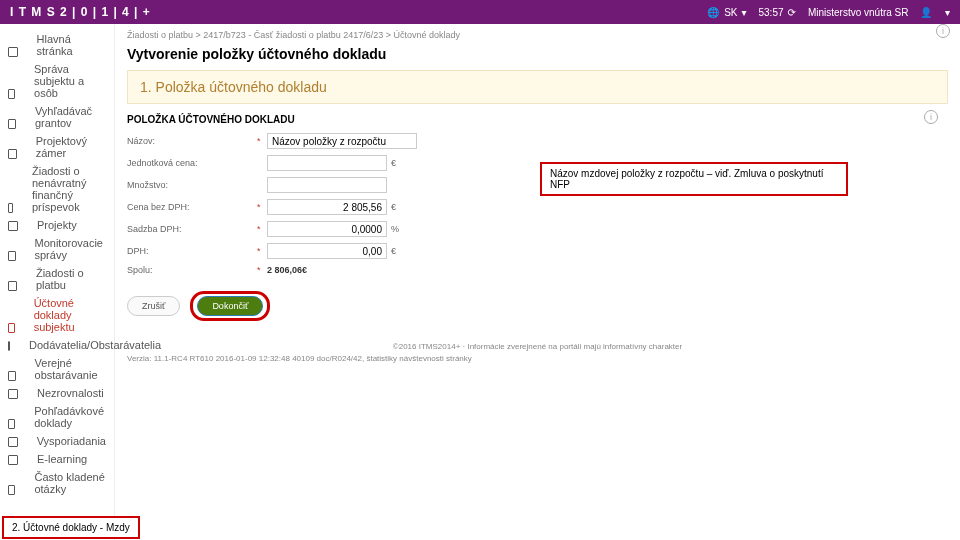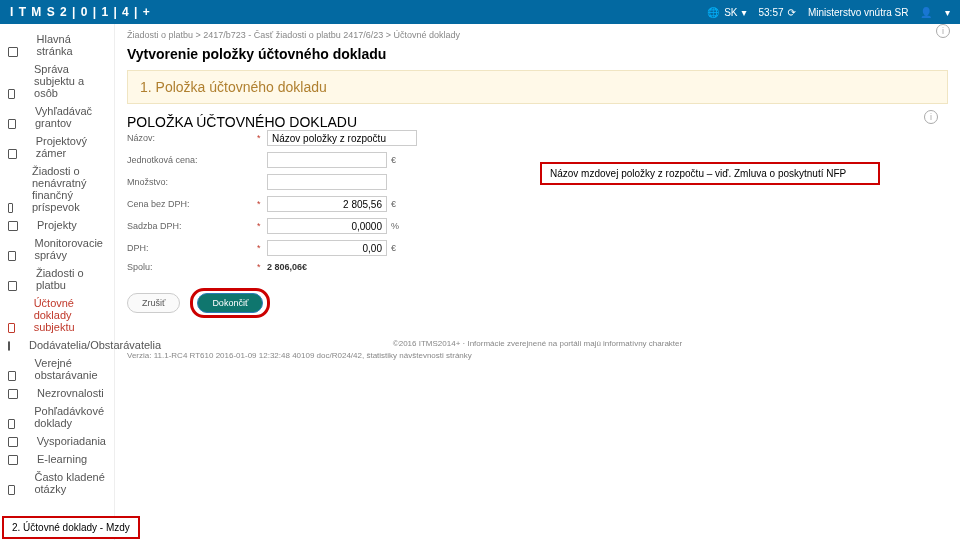--- a/index.html
+++ b/index.html
@@ -1,44 +1,44 @@
 <!DOCTYPE html>
 <html><head>
 <meta charset="utf-8">
 <style>
   * { box-sizing: border-box; margin: 0; padding: 0; }
   body { font-family: Arial, sans-serif; font-size: 10px; background: #fff; width: 960px; height: 540px; position: relative; overflow: hidden; }
-  .topbar { background: #0369a1; color: #fff; height: 24px; display: flex; align-items: center; padding: 0 10px; font-size: 10px; gap: 40px; }
+  .topbar { background: #701a75; color: #fff; height: 24px; display: flex; align-items: center; padding: 0 10px; font-size: 10px; gap: 40px; }
   .topbar .logo { font-weight: bold; font-size: 12px; letter-spacing: 1px; flex: 1; }
   .topbar .right { display: flex; gap: 12px; align-items: center; }
   .topbar .item { display: flex; align-items: center; gap: 4px; }
   .main { display: flex; height: calc(100% - 24px); }
   .sidebar { width: 115px; border-right: 1px solid #eee; padding: 6px 0; }
   .side-item { display: flex; align-items: flex-end; gap: 19px; padding: 3px 8px; font-size: 11px; color: #555; cursor: pointer; }
   .side-item.active { color: #c0392b; }
   .side-icon { width: 10px; height: 10px; display: inline-block; border: 1px solid currentColor; border-radius: 1px; }
   .content { flex: 1; padding: 6px 12px; position: relative; }
   .breadcrumb { font-size: 9px; color: #888; margin-bottom: 6px; }
   .page-title { font-size: 14px; font-weight: bold; margin-bottom: 8px; }
   .step-band { background: #fff9e8; border: 1px solid #f0e5c2; padding: 8px 12px; font-size: 14px; color: #b08030; margin-bottom: 10px; }
-  .section-title { font-size: 14px; font-weight: normal; text-transform: uppercase; }
+  .section-title { font-size: 10px; font-weight: bold; text-transform: uppercase; margin-bottom: 8px; }
   .form-row { display: flex; align-items: center; margin-bottom: 6px; font-size: 9px; }
   .form-label { width: 130px; color: #666; }
   .form-req { color: #c0392b; width: 10px; }
   .form-input { border: 1px solid #ccc; height: 16px; font-size: 10px; padding: 0 4px; }
   .form-input.w1 { width: 150px; }
   .form-input.w2 { width: 120px; text-align: right; }
   .unit { margin-left: 4px; color: #666; }
   .input-wrap { display: flex; align-items: center; }
   .readonly { font-weight: bold; color: #333; }
   .callout { position: absolute; border: 2px solid #c00; background: #fff; padding: 4px 8px; font-size: 10px; color: #000; }
-  .callout.c1 { left: 425px; top: 138px; width: 340px; }
+  .callout.c1 { left: 425px; top: 138px; width: 308px; }
   .btn-row { display: flex; gap: 10px; margin-top: 16px; align-items: center; }
   .btn { padding: 4px 14px; font-size: 9px; border-radius: 10px; border: 1px solid #ccc; background: #fafafa; color: #555; cursor: pointer; }
-  .btn.primary { background: #0f766e; color: #fff; border-color: #2b7bb9; }
+  .btn.primary { background: #4d7c0f; color: #fff; border-color: #2b7bb9; }
   .btn.secondary { background: #2b7bb9; color: #fff; border-color: #2b7bb9; }
   .ring { border: 3px solid #c00; border-radius: 14px; padding: 2px 4px; }
   .footer { font-size: 8px; color: #888; text-align: center; margin-top: 20px; line-height: 1.5; }
   .flogo { width: 20px; height: 14px; background: #1e3a8a; }
   .flogo.sk { background: linear-gradient(white 33%, #0b4ea2 33% 66%, #ee1620 66%); }
   .info-icon { position: absolute; right: 10px; top: 0; width: 14px; height: 14px; border: 1px solid #aaa; border-radius: 50%; color: #aaa; font-size: 9px; text-align: center; line-height: 12px; }
   .callout.c2 { left: 2px; top: 516px; }
 </style>
 </head>
 <body>

